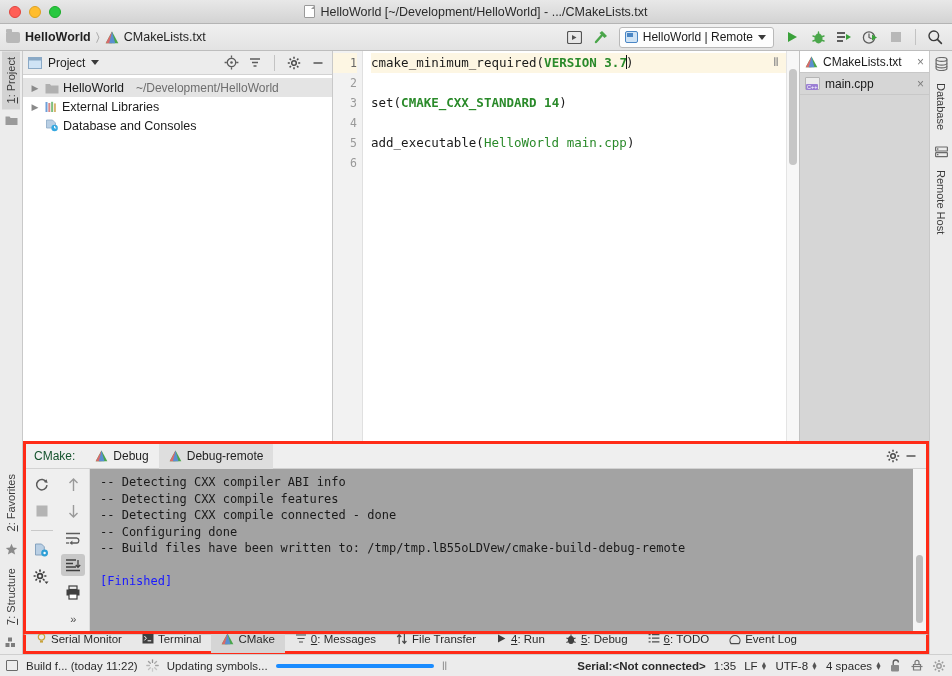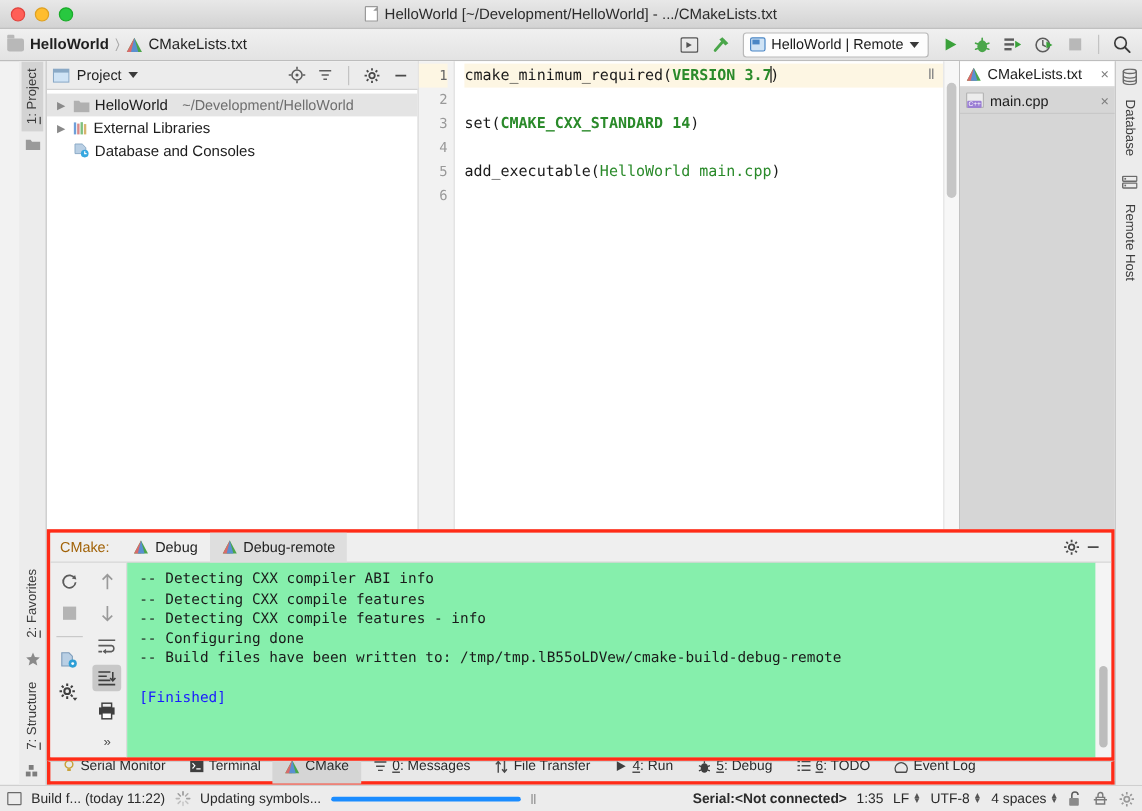--- a/index.html
+++ b/index.html
@@ -74,21 +74,21 @@
   }
   .runcfg-ico{
     width:13px;height:12px;border:1.5px solid #4a86c5;border-radius:2px;
     background:#cfe3f5; position:relative;
   }
   .runcfg-ico:after{content:"";position:absolute;left:1px;top:1px;width:6px;height:4px;background:#4a86c5;}
   .caret-dn{ width:0;height:0;border-left:4px solid transparent;border-right:4px solid transparent;border-top:5px solid #3a3a3a; }
   .divider-v{ width:1px;height:16px;background:#c3c3c3;margin:0 4px; }
 
   
-  .body-row{ flex:1; display:flex; min-height:0;padding-left:16px; }
+  .body-row{ flex:1; display:flex; min-height:0; }
 
   
   .vstrip{
     width:23px; flex:0 0 23px; background:#ececec;
     border-right:1px solid #c9c9c9; display:flex; flex-direction:column;
     align-items:center; position:relative;
   }
   .vstrip.right{ border-right:none; border-left:1px solid #c9c9c9; }
   .vtab{
     writing-mode:vertical-rl; font-size:11px; color:#3c3c3c;
@@ -177,38 +177,38 @@
 
   
   .cmake-panel{
     flex:1; min-height:0; display:flex; flex-direction:column;
     border:3px solid #ff2b17; background:#f0f0f0; position:relative;
   }
   .cm-head{
     height:25px; flex:0 0 25px; display:flex; align-items:center;
     background:#efefef; border-bottom:1px solid #d2d2d2; padding-left:8px; gap:0;
   }
-  .cm-label{ font-size:12px; color:#a16207; margin-right:10px; }
+  .cm-label{ font-size:12px; color:#14532d; margin-right:10px; }
   .cm-tab{
     height:25px; display:flex; align-items:center; gap:5px; padding:0 10px;
     font-size:12px; color:#1f1f1f;
   }
   .cm-tab.active{ background:#dedede; }
   .cm-head-spacer{flex:1;}
   .cm-body{ flex:1; display:flex; min-height:0; }
   .cm-toolbar{
     width:64px; flex:0 0 64px; background:#efefef; border-right:1px solid #dcdcdc;
     display:flex; padding-top:4px;
   }
   .cm-col{ width:32px; display:flex; flex-direction:column; align-items:center; gap:5px; }
   .cm-ico{ width:24px;height:22px;display:flex;align-items:center;justify-content:center;border-radius:3px; }
   .cm-ico.sel{ background:#c8c8c8; }
   .cm-sep{ width:22px;height:1px;background:#c9c9c9; margin:3px 0; }
   .console{
-    flex:1; background:#86efac; position:relative; overflow:hidden;
+    flex:1; background:#a3a3a3; position:relative; overflow:hidden;
     font-family:"DejaVu Sans Mono", monospace; font-size:12px; color:#1a1a1a;
     padding:5px 0 0 10px;
   }
   .console .cl{ height:16.5px; line-height:16.5px; white-space:pre; }
   .console .cl.finished{ color:#1a1aff; }
   .cn-scroll{ width:13px; flex:0 0 13px; background:#f4f4f4; position:relative; }
   .cn-scroll .thumb{ position:absolute;left:3px;right:3px;bottom:8px;height:68px;
     background:#bdbdbd;border-radius:4px; }
 
   
@@ -580,21 +580,21 @@
               </div>
               <div class="cm-ico">
                 <span style="font-size:11px;color:#4a4a4a;">»</span>
               </div>
             </div>
           </div>
 
           <div class="console">
               <div class="cl">-- Detecting CXX compiler ABI info</div>
               <div class="cl">-- Detecting CXX compile features</div>
-              <div class="cl">-- Detecting CXX compile features - info</div>
+              <div class="cl">-- Detecting CXX compile connected - done</div>
               <div class="cl">-- Configuring done</div>
               <div class="cl">-- Build files have been written to: /tmp/tmp.lB55oLDVew/cmake-build-debug-remote</div>
               <div class="cl">&nbsp;</div>
               <div class="cl finished">[Finished]</div>
             </div>
           <div class="cn-scroll">
             <div class="thumb"></div>
           </div>
         </div>
       </div>

